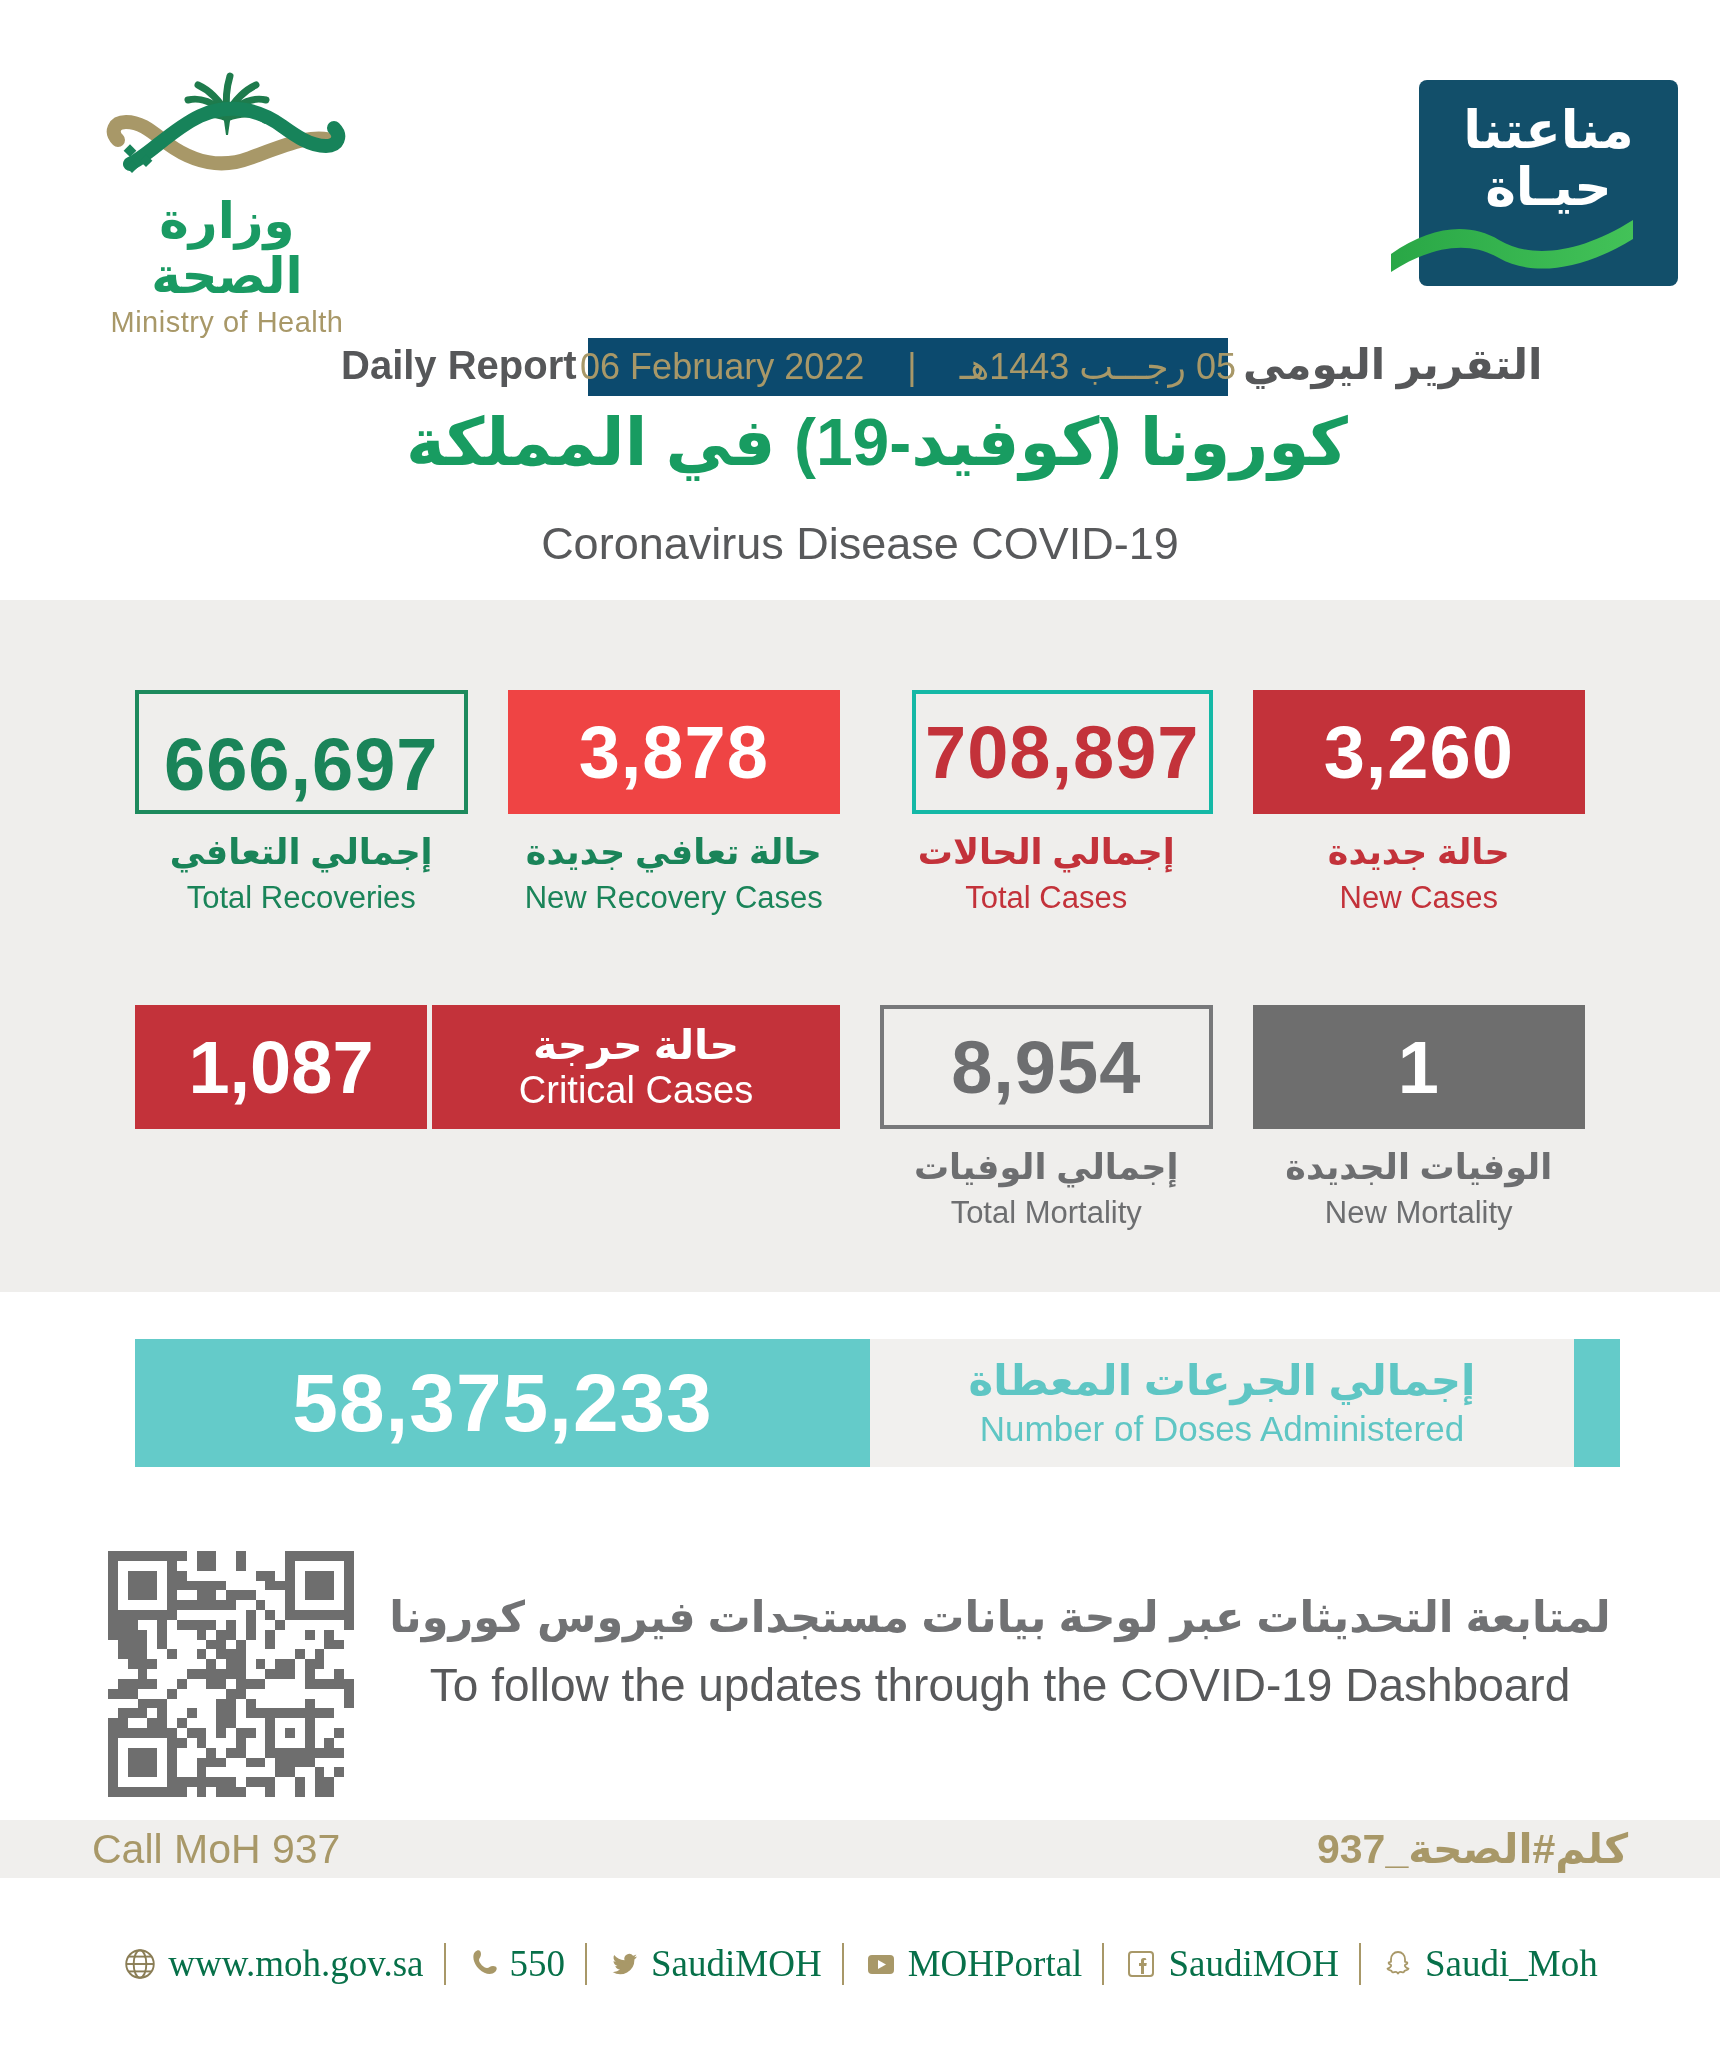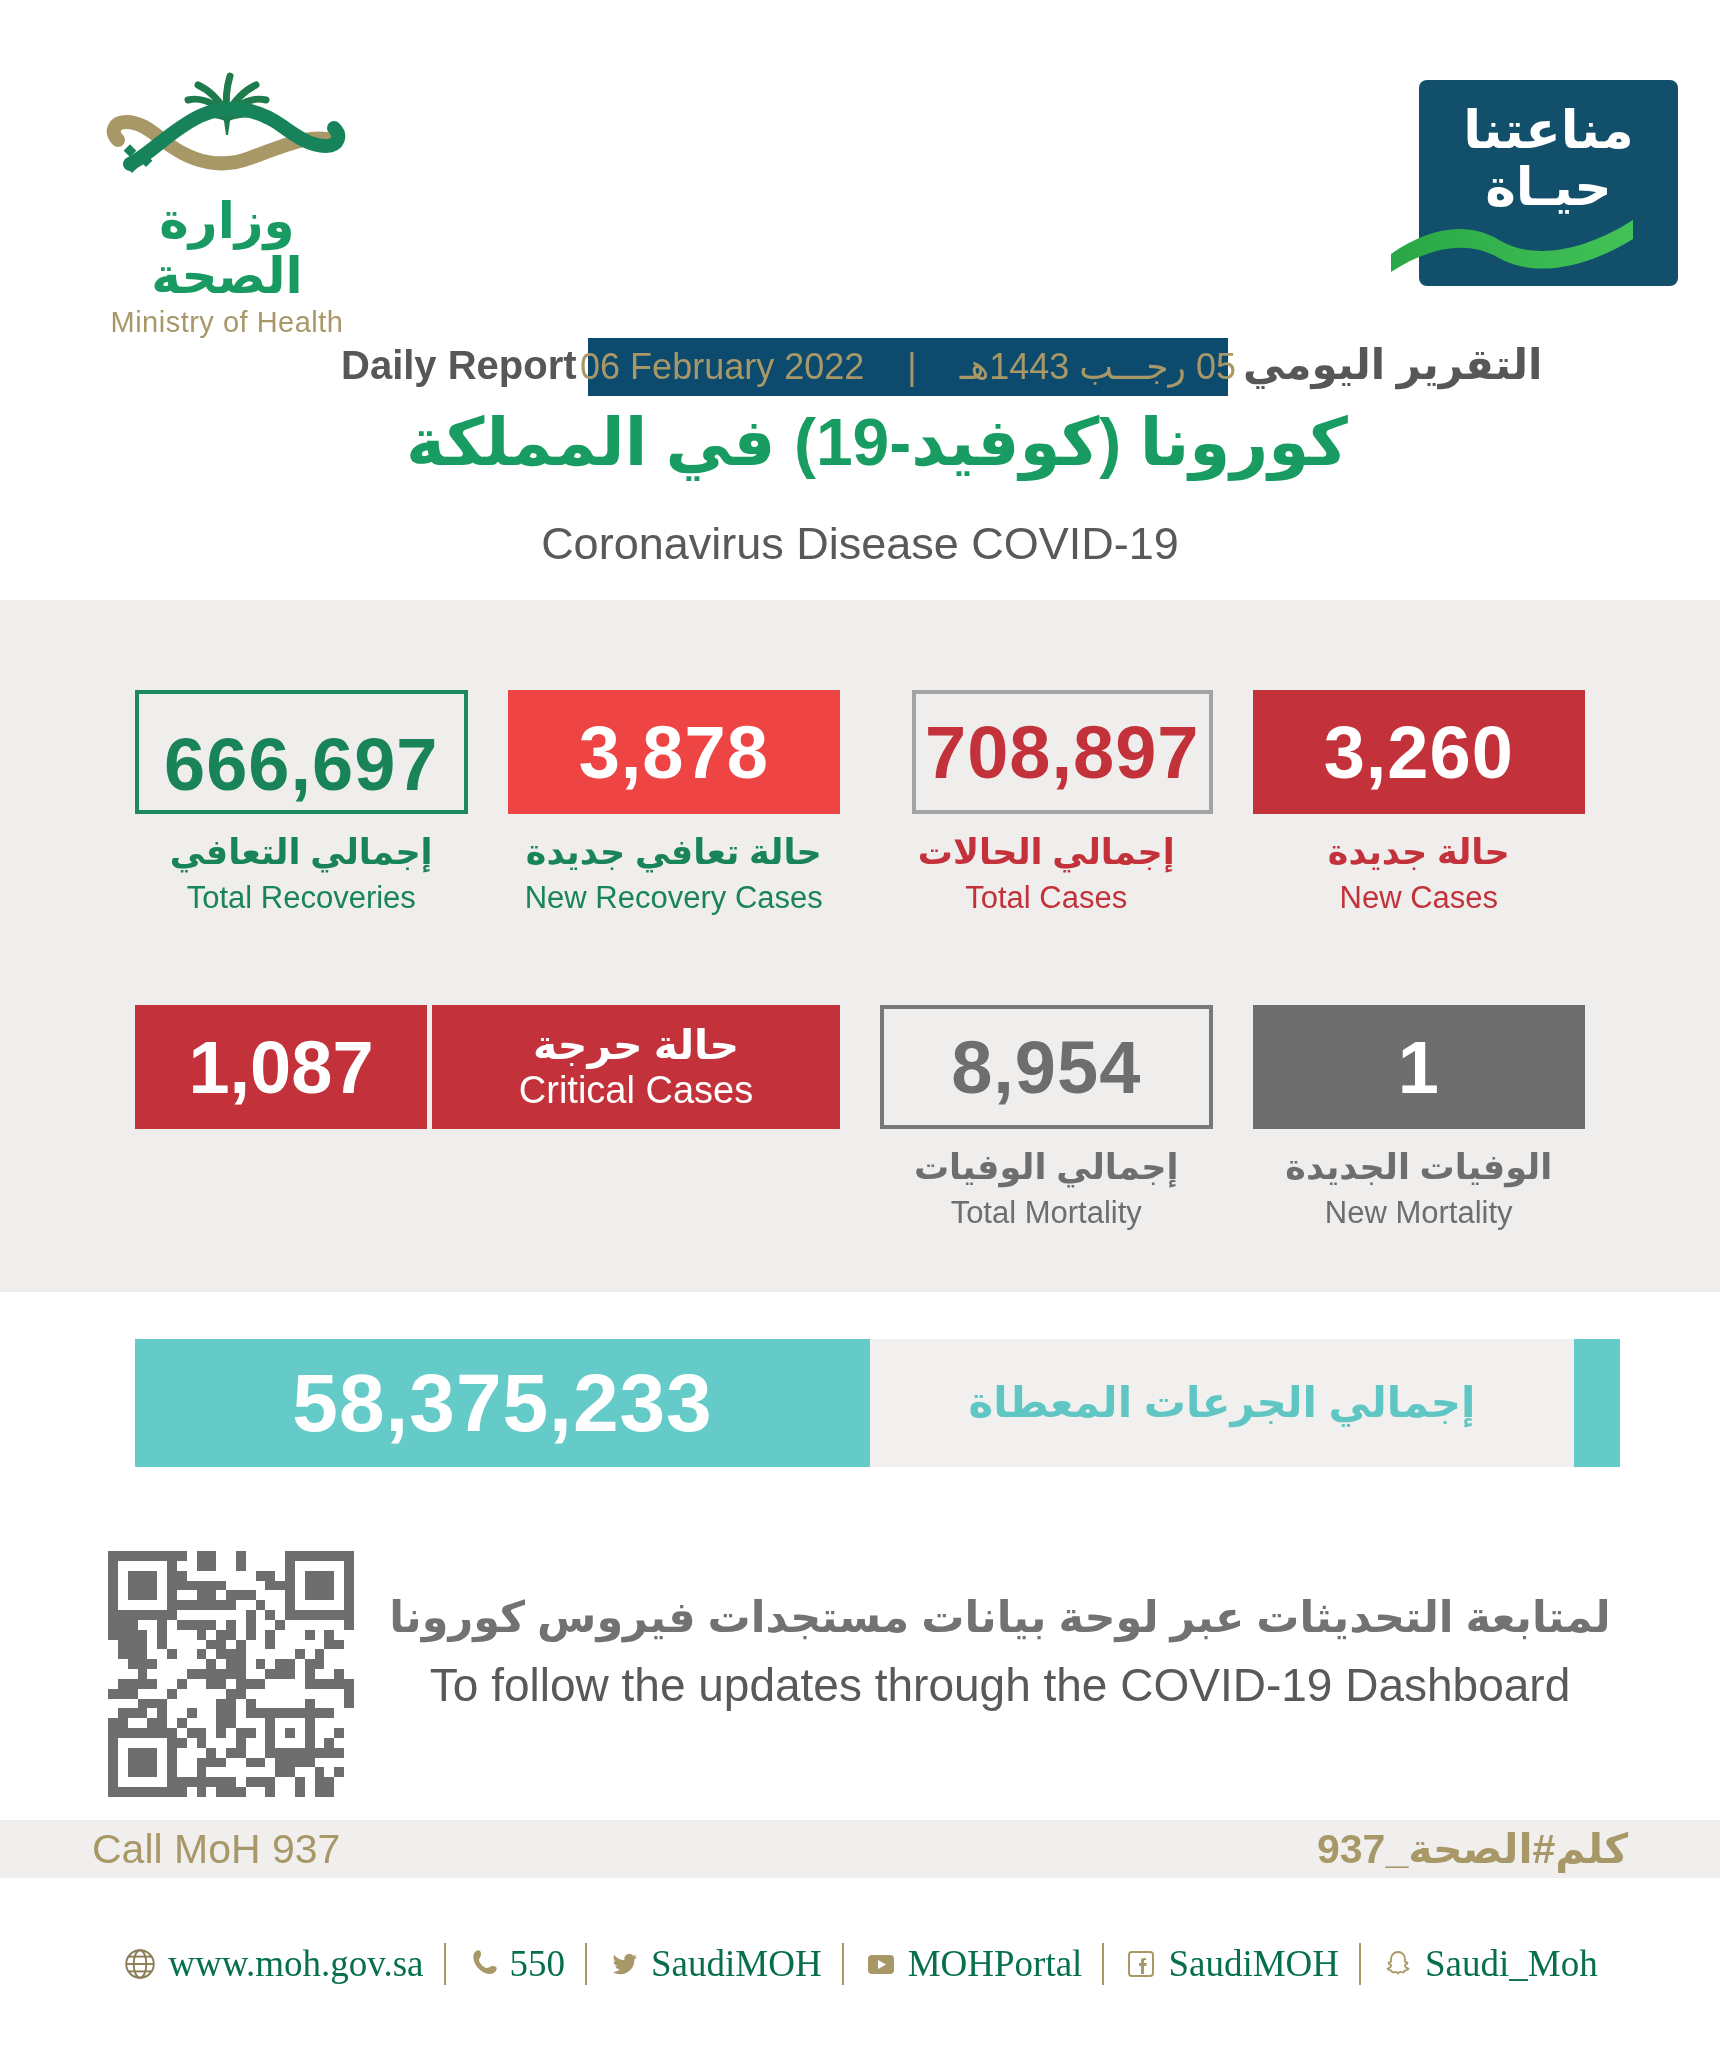--- a/index.html
+++ b/index.html
@@ -32,21 +32,21 @@
   .row{position:absolute;left:135px;width:1450px;display:grid;grid-template-columns:repeat(4,1fr);column-gap:40px;}
   .row1{top:90px;}
   .row2{top:405px;}
   .card{text-align:center;}
   .card-box{height:124px;display:flex;align-items:center;justify-content:center;box-sizing:border-box;}
   .num{font-size:74px;font-weight:bold;letter-spacing:1px;}
   .green-outline .card-box{border:4px solid #1d8a5d;}
   .green-outline .num{color:#1a8459;margin-top:25px;}
   .green-filled .card-box{background:#ef4444;}
   .green-filled .num{color:#ffffff;}
-  .red-outline .card-box{border:4px solid #a3a3a3;margin-left:32px;}
+  .red-outline .card-box{border:4px solid #14b8a6;margin-left:32px;}
   .red-outline .num{color:#c3323a;}
   .red-filled .card-box{background:#c3323a;}
   .red-filled .num{color:#ffffff;}
   .gray-outline .card-box{border:4px solid #77787a;}
   .gray-outline .num{color:#6d6e70;}
   .dark-filled .card-box{background:#6e6e6e;}
   .dark-filled .num{color:#ffffff;}
   .lbl-ar{margin-top:18px;font-size:35px;font-weight:bold;}
   .lbl-en{margin-top:8px;font-size:31px;}
   .green-outline .lbl-ar,.green-outline .lbl-en,
@@ -200,20 +200,21 @@
         <div class="lbl-ar" dir="rtl">الوفيات الجديدة</div>
         <div class="lbl-en">New Mortality</div>
       </div>
     </div>
   </section>
 
   <section class="doses-bar">
     <div class="doses-number">58,375,233</div>
     <div class="doses-label">
       <div class="ar" dir="rtl">إجمالي الجرعات المعطاة</div>
+      <div class="en">Number of Doses Administered</div>
     </div>
   </section>
 
   <div class="qr">
       <div class="qm"></div>
       <div class="qm"></div>
       <div class="qm"></div>
       <div class="qm"></div>
       <div class="qm"></div>
       <div class="qm"></div>

